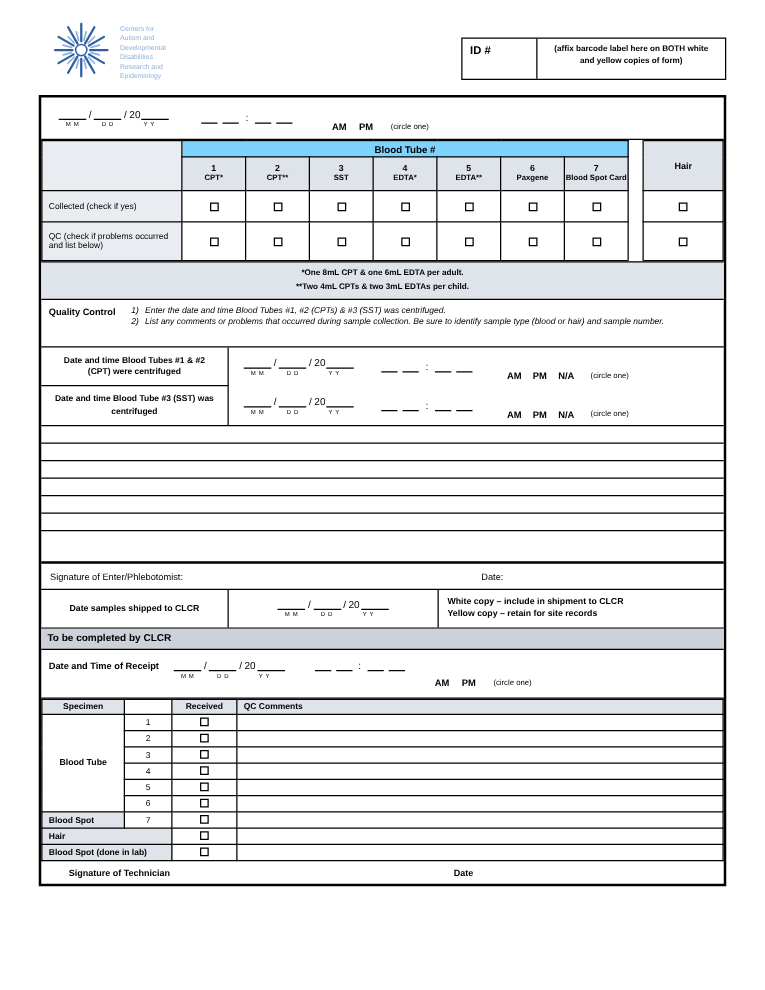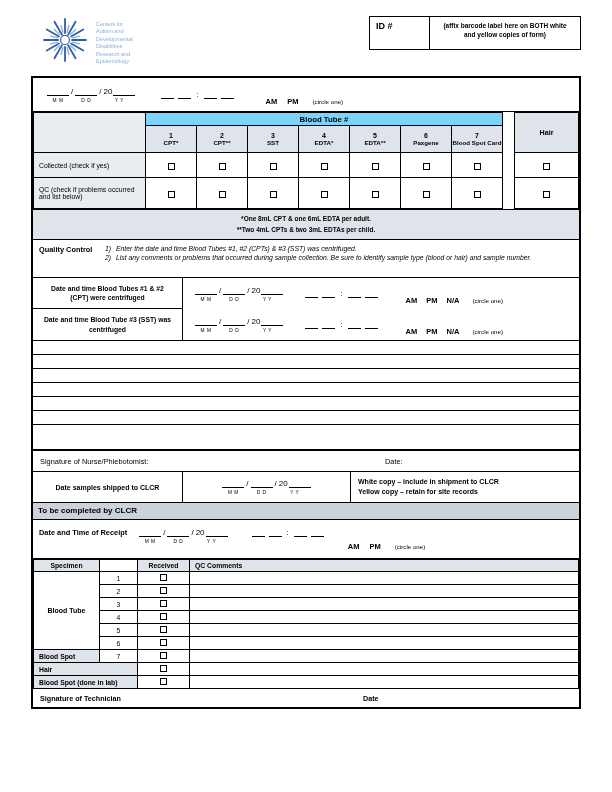--- a/index.html
+++ b/index.html
@@ -5,21 +5,21 @@
   * { box-sizing:border-box; margin:0; padding:0; }
   html,body { background:#ffffff; }
   body { font-family:"Liberation Sans", sans-serif; color:#000; }
   .page { width:612px; height:792px; margin:0 auto; background:#fff; padding:14px 31px 0; overflow:hidden; }
 
   
   .top-row { display:flex; justify-content:space-between; align-items:flex-start; height:62px; }
   .logo-block { display:flex; gap:5px; padding-left:8px; }
   .logo-text { padding-top:7px; }
   .logo-text div { font-size:5.5px; color:#8fb0d8; line-height:1.35; }
-  .id-box { display:flex; border:1px solid #000; width:212px; min-height:34px; margin-top:2px; }
+  .id-box { display:flex; border:1px solid #000; width:212px; min-height:34px; margin-top:16px; }
   .id-label { width:60px; border-right:1px solid #000; font-weight:bold; font-size:9px; padding:4px 0 0 6px; }
   .id-instr { flex:1; font-weight:bold; font-size:6.5px; text-align:center; padding:4px 8px; line-height:1.4; }
   .title1 { text-align:center; font-weight:bold; font-size:11px; margin-top:1px; }
   .title2 { text-align:center; font-weight:bold; font-size:9.5px; margin:1px 0 8px; }
 
   .form { border:2px solid #000; }
 
   
   .collected-row { display:flex; border-bottom:1px solid #000; height:34px; }
   .collected-label { width:150px; flex:none; border-right:1px solid #000; font-weight:bold; font-size:7.2px; display:flex; align-items:center; padding:0 8px; }
@@ -100,21 +100,21 @@
   th.sp-h { background:#dfe3ea; font-weight:bold; text-align:center; height:12px; }
   th.sp-h-empty { background:#fff; }
   th.sp-h-qc { text-align:left; padding-left:5px; }
   td.sp-group { text-align:center; font-weight:bold; font-size:7px; background:#fff; }
   td.sp-num { text-align:center; }
   td.sp-cb { text-align:center; }
   td.sp-comment { background:#fff; }
   td.sp-label { background:#dfe3ea; font-weight:bold; padding-left:5px; }
 
   .tech-row { display:flex; align-items:center; height:18px; font-weight:bold; font-size:7.2px; }
-  .tech-label { width:330px; padding-left:7px; }
+  .tech-label { width:330px; padding-left:22px; }
 </style>
 </head>
 <body>
 
 <div class="page">
 
   <div class="top-row">
     <div class="logo-block">
       <svg width="52" height="52" viewBox="0 0 52 52">
         <g stroke="#2e5fa3" stroke-width="1.8" stroke-linecap="round">
@@ -375,21 +375,21 @@
       <div class="comment-line"></div>
       <div class="comment-line"></div>
       <div class="comment-line"></div>
       <div class="comment-line"></div>
       <div class="comment-line"></div>
       <div class="comment-line"></div>
       <div class="comment-space"></div>
     </div>
 
     <div class="sig-row">
-      <span class="sig-label">Signature of Nurse/Phlebotomist:</span>
+      <span class="sig-label">Signature of Enter/Phlebotomist:</span>
       <span class="sig-date">Date:</span>
     </div>
 
     <div class="ship-row">
       <div class="ship-label">Date samples shipped to CLCR</div>
       <div class="ship-date">
         <span class="dg">
           <span class="dg-col">
               <span class="blank dgb"></span>
               <span class="dg-lab">M M</span>

